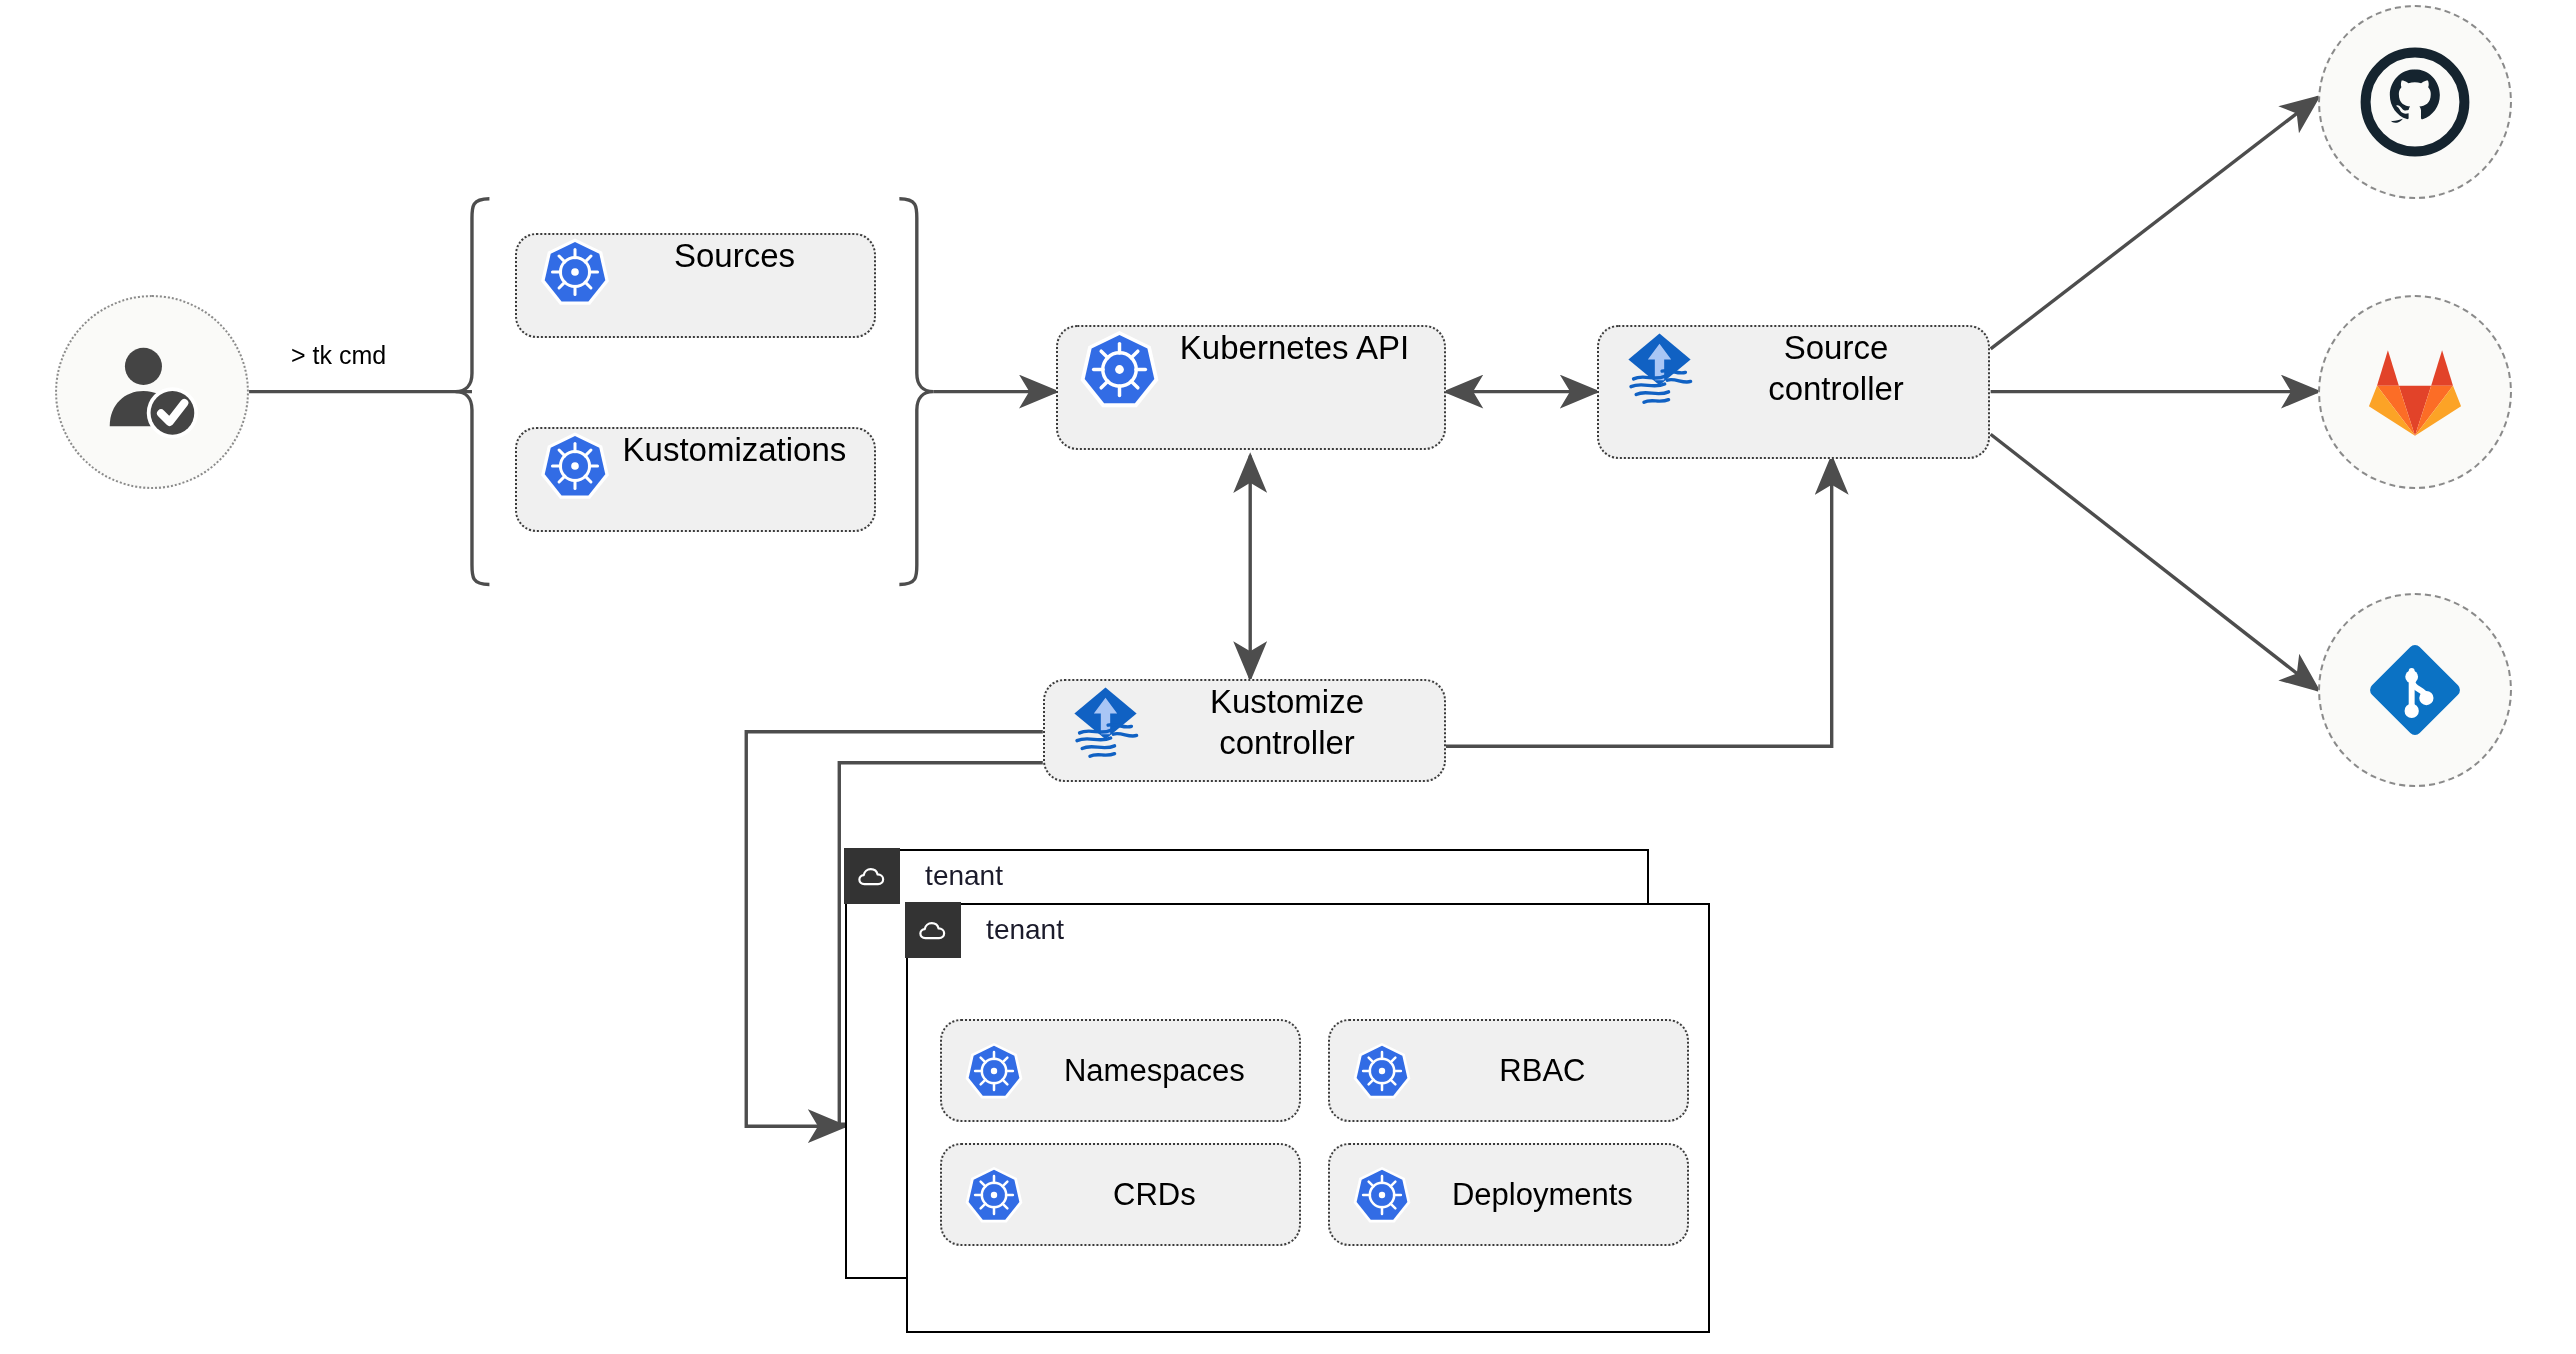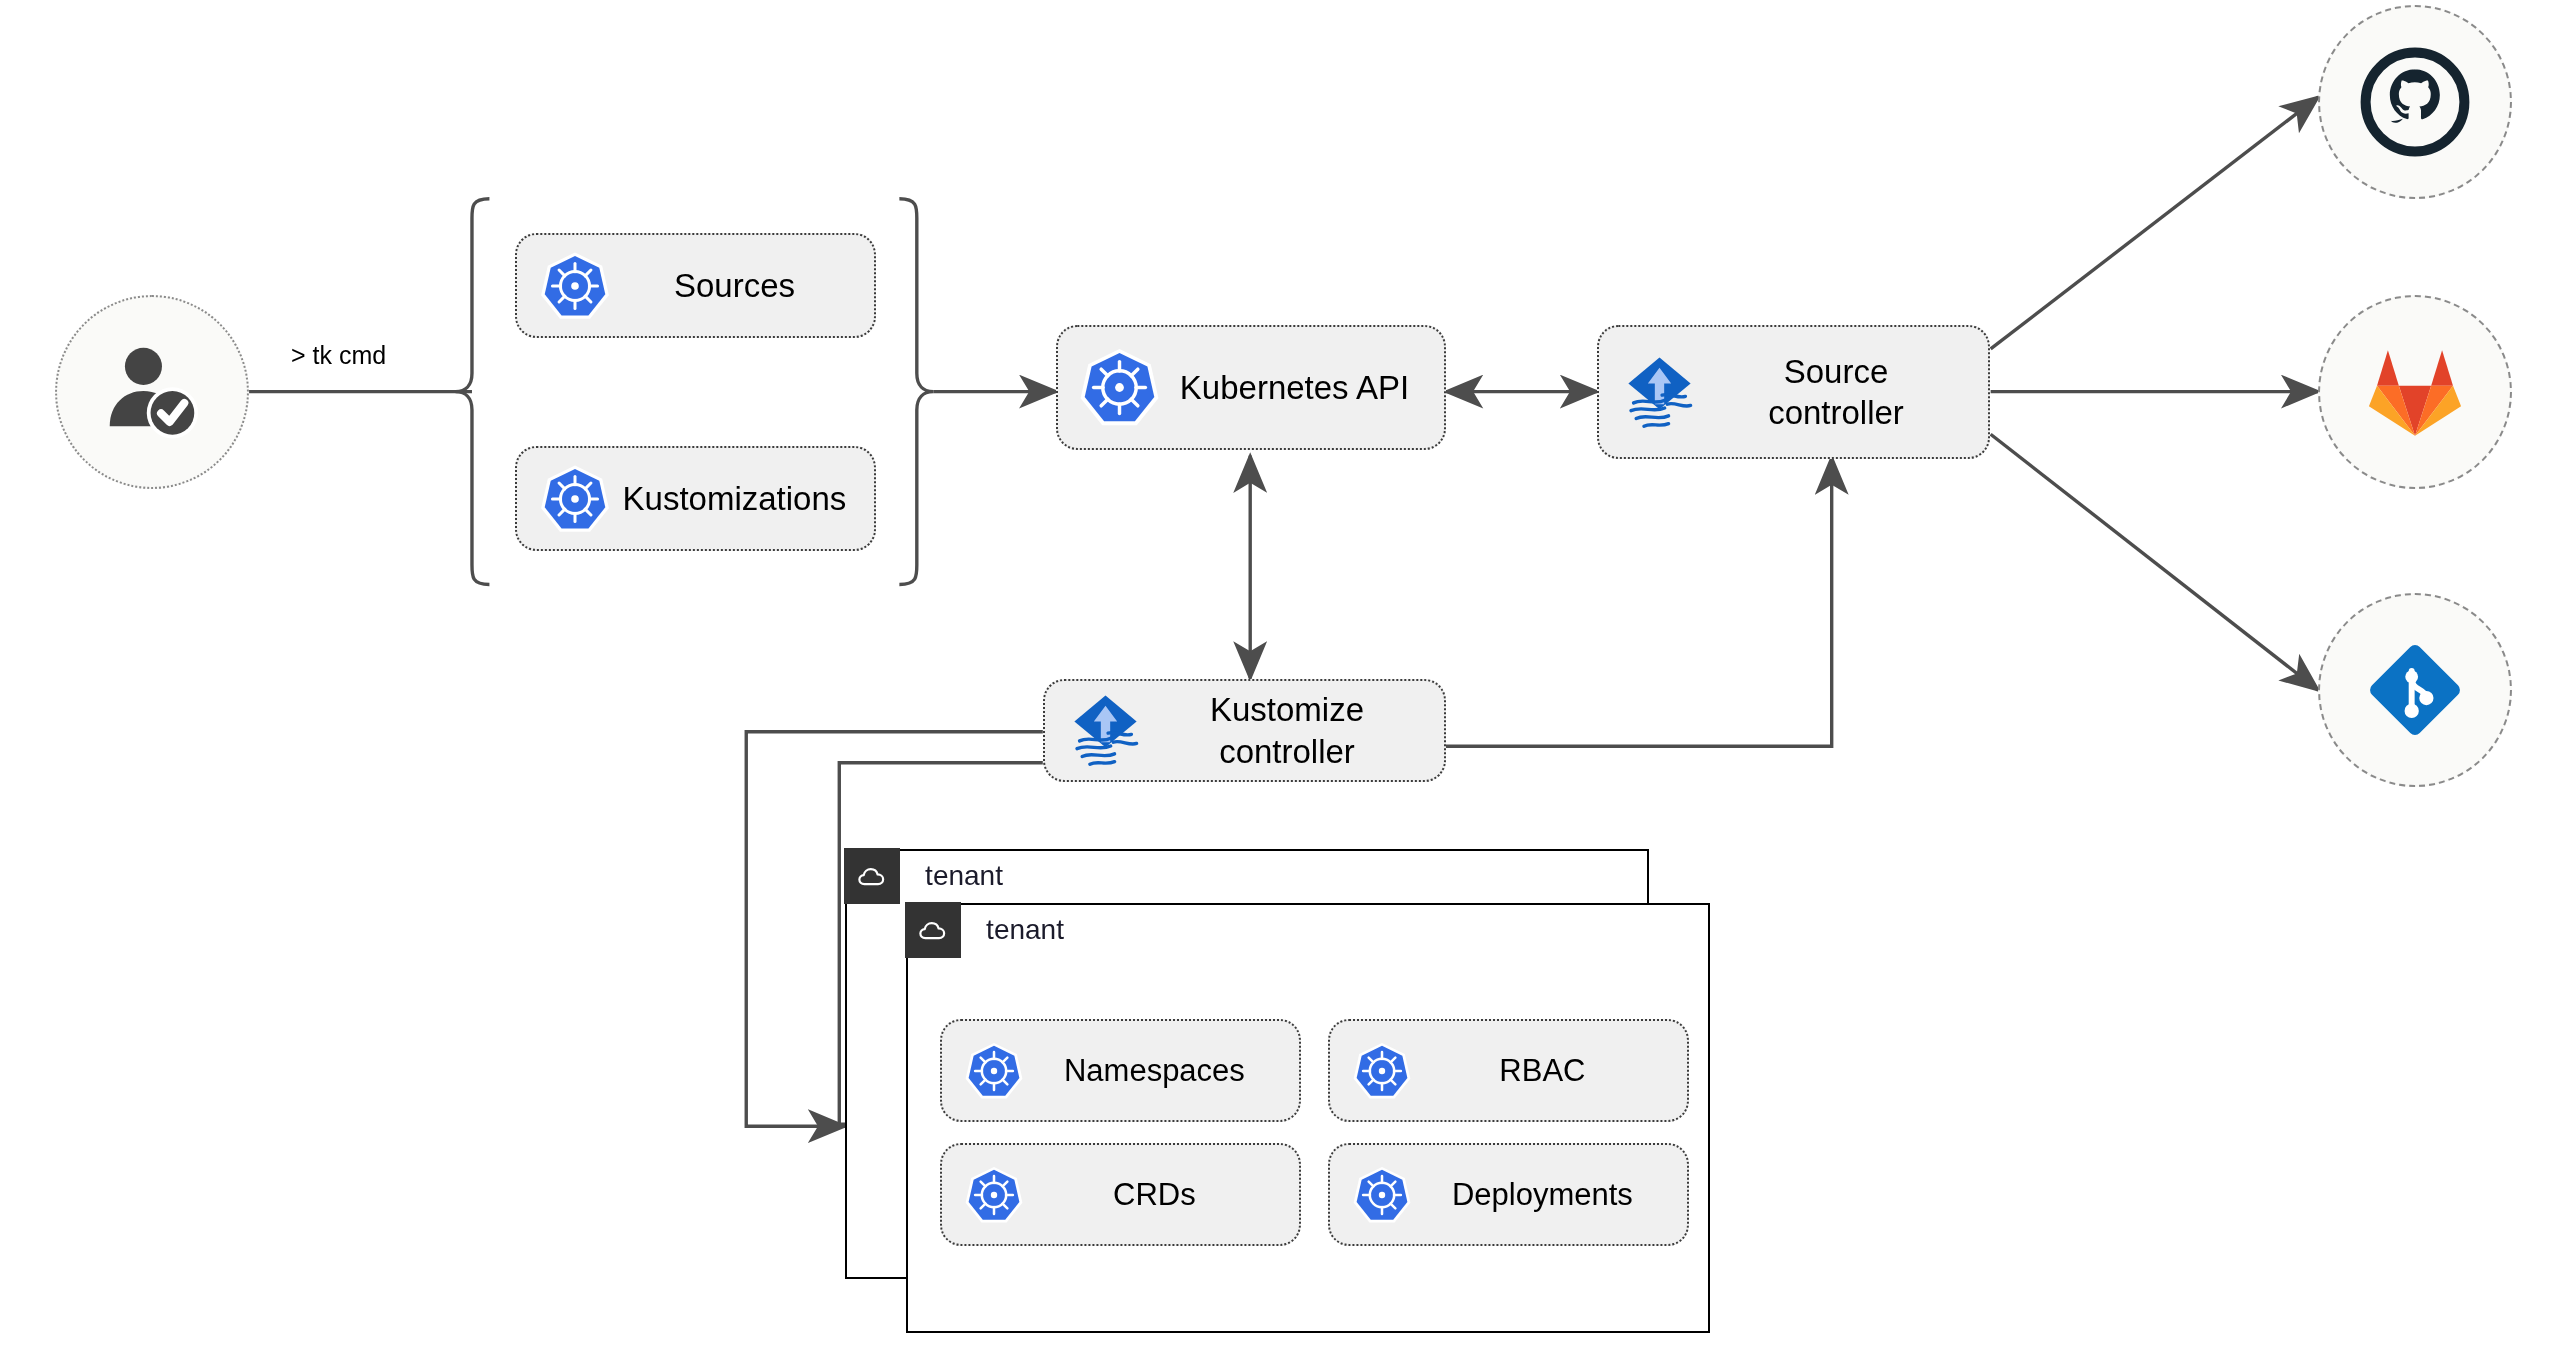--- a/index.html
+++ b/index.html
@@ -28,21 +28,21 @@
   }
 
   
   .node {
     position: absolute;
     box-sizing: border-box;
     background: #f0f0f0;
     border: 2.9px dotted #3b3b3b;
     border-radius: 21.3px;
     display: flex;
-    align-items: center;
+    align-items: flex-start;
     justify-content: flex-start;
     z-index: 5;
   }
   .node .nlabel {
     flex: 1 1 auto;
     text-align: center;
     color: #000000;
     font-size: 33px;
     line-height: 1.25;
     white-space: pre-line;
@@ -229,21 +229,21 @@
         <line x1="18.2" y1="18.2" x2="23.2" y2="23.2"></line>
         <line x1="40.8" y1="40.8" x2="45.8" y2="45.8"></line>
         <line x1="45.8" y1="18.2" x2="40.8" y2="23.2"></line>
         <line x1="23.2" y1="40.8" x2="18.2" y2="45.8"></line>
       </g>
       <circle cx="32" cy="32" r="3.3" fill="#ffffff"></circle>
     </svg>
     <span class="nlabel">Sources</span>
   </div>
 
-  <div class="node" style="left:515px; top:446px; width:361px; height:105px;">
+  <div class="node" style="left:515px; top:427px; width:361px; height:105px;">
     <svg class="nicon" width="74" height="74" viewBox="0 0 64 64" style="margin-left:21.3px;">
       <path d="M32 3 L55.5 14.4 L61.3 40 L45 60.4 L19 60.4 L2.7 40 L8.5 14.4 Z" fill="#ffffff"></path>
       <path d="M32 6 L53 16.2 L58.2 39.2 L43.6 57.5 L20.4 57.5 L5.8 39.2 L11 16.2 Z" fill="#326ce5"></path>
       <g stroke="#ffffff" stroke-width="2.6" fill="none" stroke-linecap="round">
         <circle cx="32" cy="32" r="12.6"></circle>
         <line x1="32" y1="12.5" x2="32" y2="19.6"></line>
         <line x1="32" y1="44.4" x2="32" y2="51.5"></line>
         <line x1="12.5" y1="32" x2="19.6" y2="32"></line>
         <line x1="44.4" y1="32" x2="51.5" y2="32"></line>
         <line x1="18.2" y1="18.2" x2="23.2" y2="23.2"></line>

